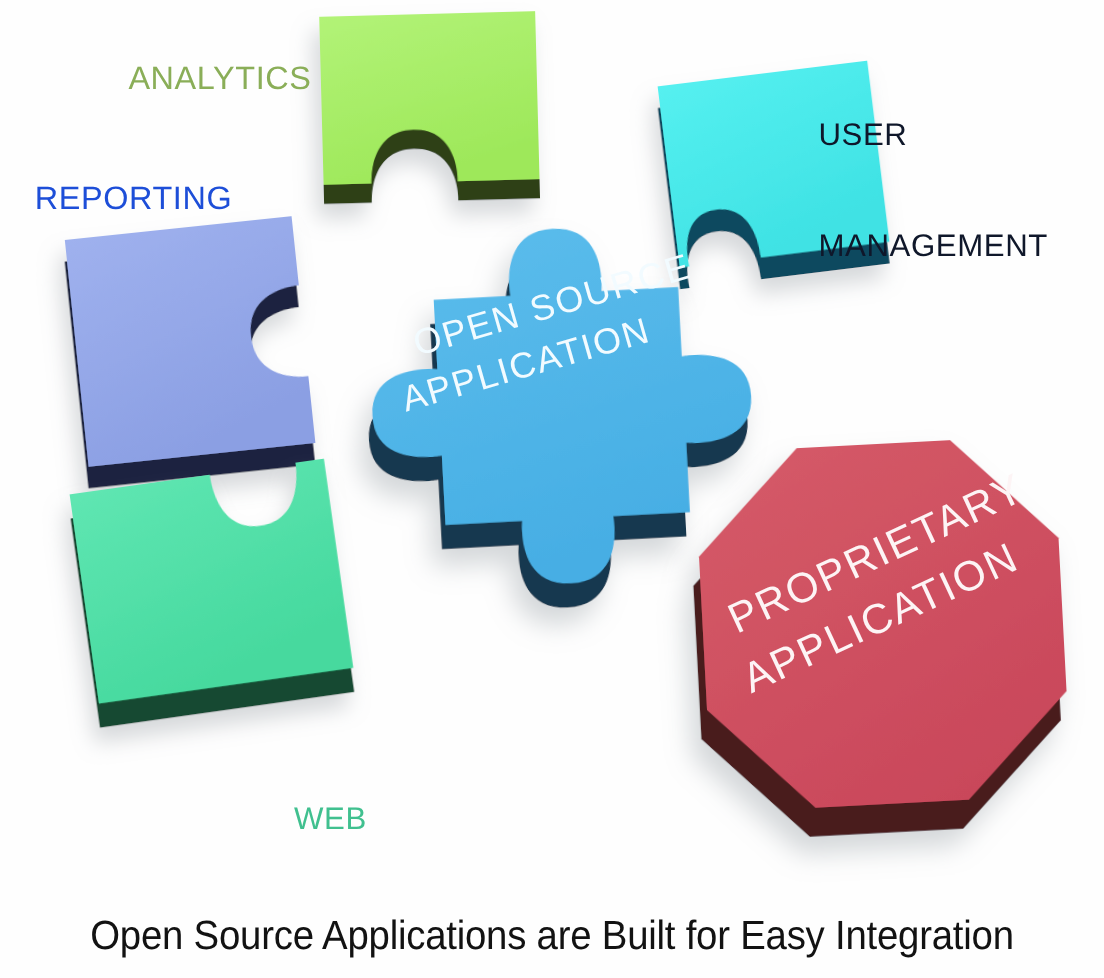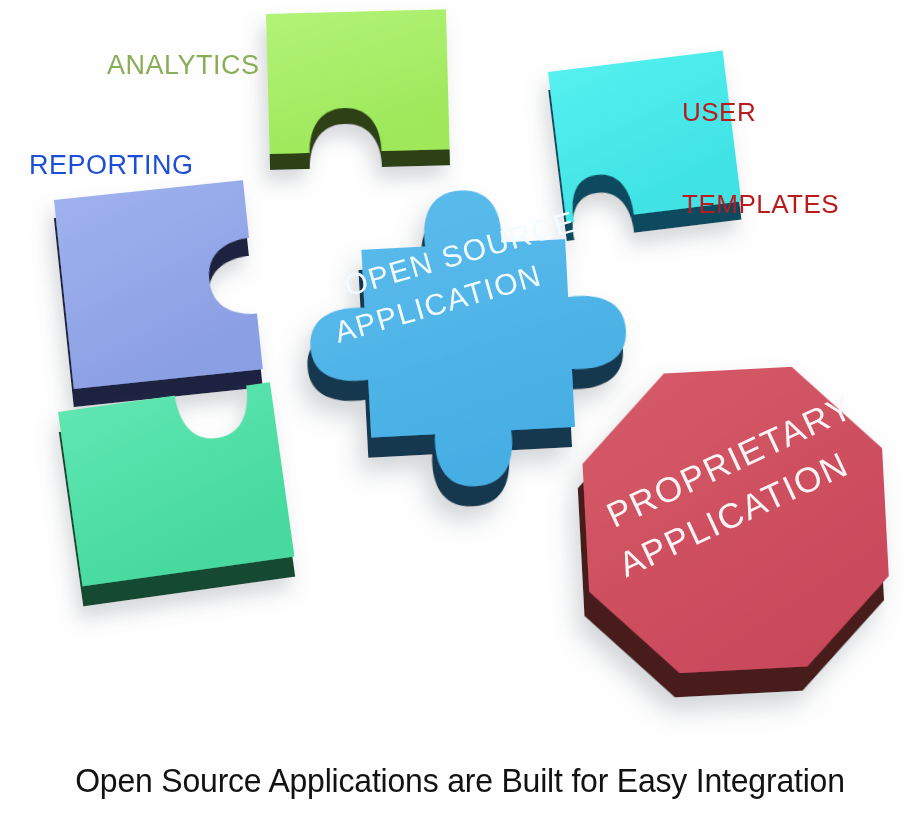--- a/index.html
+++ b/index.html
@@ -204,23 +204,24 @@
         </g>
       </g>
 
     </svg>
   </div>
 
   <div class="lbl" id="label-analytics" style="color:#8aae58;">ANALYTICS</div>
 
   <div class="lbl" id="label-reporting" style="color:#1d4ed8;">REPORTING</div>
 
-  <div class="lbl" id="label-user-management" style="color:#b91c1c;">
+  <div class="lbl" id="label-user-management" style="color:#0f172a;">
     <div>USER</div>
-    <div>TEMPLATES</div>
+    <div>MANAGEMENT</div>
   </div>
 
   <div class="lbl" id="label-web-templates" style="color:#40c08f;">
+    <div>WEB</div>
   </div>
 
   <div id="caption">Open Source Applications are Built for Easy Integration</div>
 
 </div>
 
 </body></html>

